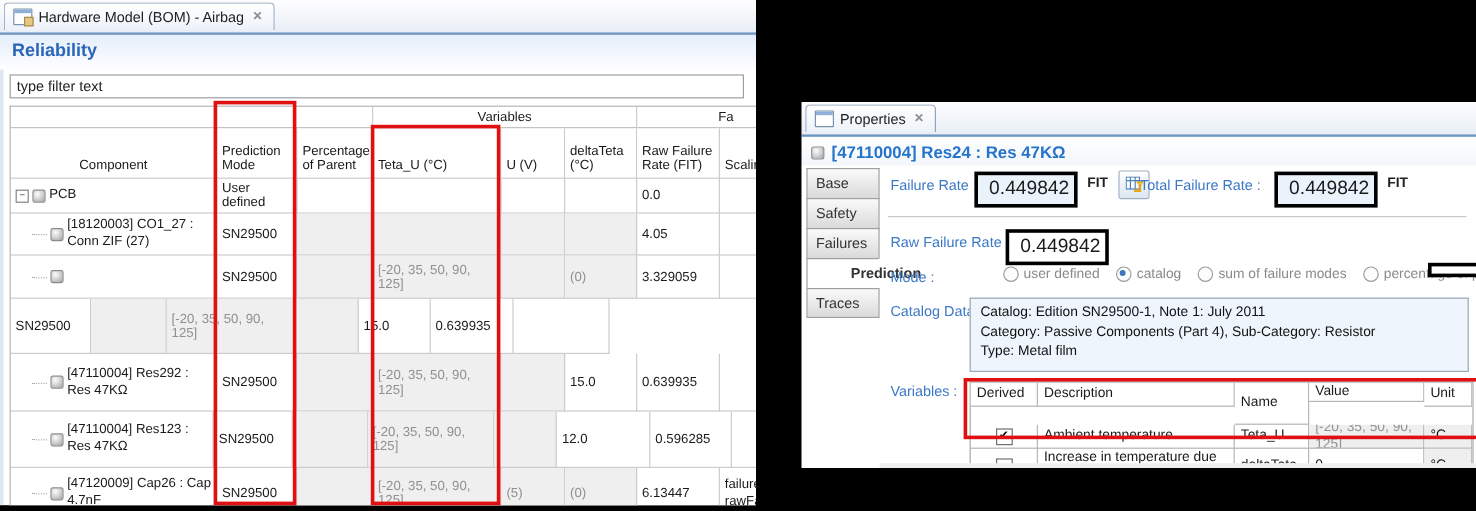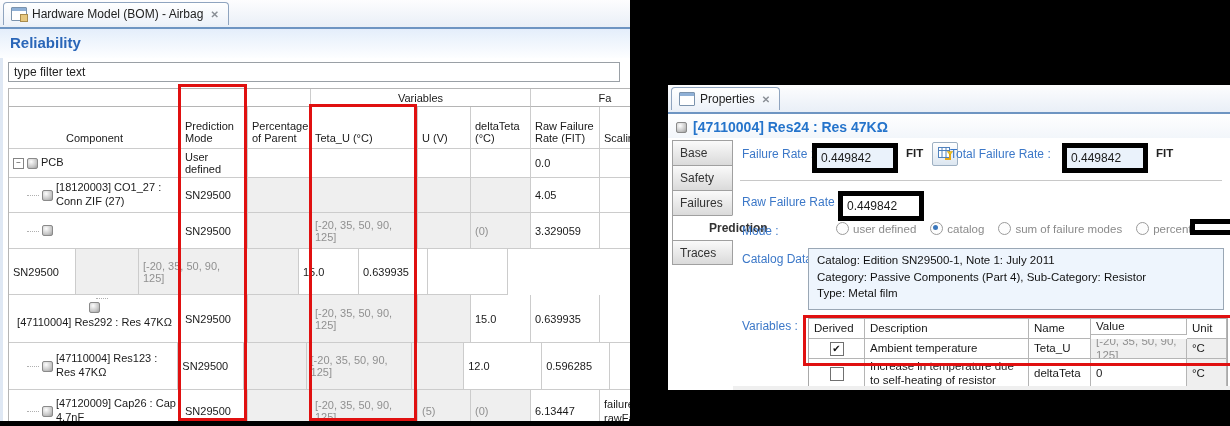--- a/index.html
+++ b/index.html
@@ -49,22 +49,22 @@
              display:flex;align-items:center;gap:6px;padding-left:8px;}
   .titleband .vtitle{font-size:14px;font-weight:bold;color:#2574cb;}
   .props-body{position:absolute;left:0;top:53px;right:0;bottom:0;background:#fff;}
   #side-tabs{position:absolute;left:4px;top:2px;width:61px;}
   .side-tab{height:25px;box-sizing:border-box;border:1px solid #a0a0a0;border-bottom:none;
             background:linear-gradient(#fafafa,#dadada);font-size:12px;color:#333;
             display:flex;align-items:center;padding-left:7px;}
   .side-tab:last-child{border-bottom:1px solid #a0a0a0;}
   .side-tab.active{background:#fff;font-weight:bold;border-right:1px solid #fff;padding-left:36px;}
   .blabel{position:absolute;font-size:12px;color:#3c78c8;white-space:nowrap;}
-  .field{position:absolute;box-sizing:border-box;border:5px solid #000000;background:#eaf2fb;
-         font-size:12px;padding:3px 4px;white-space:nowrap;}
+  .field{position:absolute;box-sizing:border-box;border:3px solid #000000;background:#eaf2fb;
+         font-size:16px;text-align:right;padding:3px 4px;white-space:nowrap;}
   .field.white{background:#fff;}
   .unit{position:absolute;font-size:11.5px;color:#222;font-weight:bold;}
   .sep{position:absolute;height:1px;background:#c8c8c8;}
   .iconbtn{position:absolute;width:24px;height:22px;border:1px solid #9eb0c2;border-radius:2px;
            background:linear-gradient(#ffffff,#dce6f0);display:flex;align-items:center;justify-content:center;}
   #mode-radios{position:absolute;display:flex;align-items:center;font-size:11.5px;color:#8a8a8a;gap:14px;white-space:nowrap;}
   .radio-opt{display:flex;align-items:center;gap:4px;}
   .radio{width:11px;height:11px;border:1px solid #9b9b9b;border-radius:50%;background:#fdfdfd;flex:none;position:relative;}
   .radio.sel::after{content:"";position:absolute;left:2px;top:2px;width:5px;height:5px;border-radius:50%;background:#3b77bc;}
   .catalogbox{position:absolute;box-sizing:border-box;border:1px solid #9aa7b5;background:#eef5fd;
@@ -156,21 +156,21 @@
         <div class="trow" style="min-height: 46px;">
           <div class="tcell" style="width: 67px;">SN29500</div>
           <div class="tcell shaded" style="width: 63px;"></div>
           <div class="tcell shaded muted" style="width: 107px;">[-20, 35, 50, 90, 125]</div>
           <div class="tcell shaded" style="width: 53px;"></div>
           <div class="tcell" style="width: 60px;">15.0</div>
           <div class="tcell" style="width: 69px;">0.639935</div>
           <div class="tcell" style="width: 80px;"></div>
         </div>
         <div class="trow" style="min-height: 48px;">
-          <div class="tcell comp-cell" style="width: 172px; flex-direction: column;">
+          <div class="tcell comp-cell" style="width: 172px;">
             <span class="connector"></span>
             <span class="cube"></span>
             <span class="comp-label">[47110004] Res292 : Res 47KΩ</span>
           </div>
           <div class="tcell" style="width: 67px;">SN29500</div>
           <div class="tcell shaded" style="width: 63px;"></div>
           <div class="tcell shaded muted" style="width: 107px;">[-20, 35, 50, 90, 125]</div>
           <div class="tcell shaded" style="width: 53px;"></div>
           <div class="tcell" style="width: 60px;">15.0</div>
           <div class="tcell" style="width: 69px;">0.639935</div>
@@ -286,21 +286,21 @@
         <div>Catalog: Edition SN29500-1, Note 1: July 2011</div>
         <div>Category: Passive Components (Part 4), Sub-Category: Resistor</div>
         <div>Type: Metal film</div>
       </div>
 
       <span class="blabel" style="left:74px;top:181px;">Variables :</span>
       <div id="vars-table" style="left:140px;top:180px;">
           <div class="vrow vhead">
             <div class="vcell" style="width: 56px; height: 20px;">Derived</div>
             <div class="vcell" style="width: 164px; height: 20px;">Description</div>
-            <div class="vcell" style="width: 62px; height: 20px;">Name</div>
+            <div class="vcell" style="width: 62px; height: 35px;">Name</div>
             <div class="vcell" style="width: 96px; height: 16px;">Value</div>
             <div class="vcell" style="width: 40px; height: 20px;">Unit</div>
           </div>
           <div class="vrow">
             <div class="vcell cbcell" style="width: 56px; height: 20px;">
               <span class="cb">✔</span>
             </div>
             <div class="vcell" style="width: 164px; height: 20px;">Ambient temperature</div>
             <div class="vcell" style="width: 62px; height: 20px;">Teta_U</div>
             <div class="vcell shaded muted" style="width: 96px; height: 20px;">[-20, 35, 50, 90, 125]</div>

